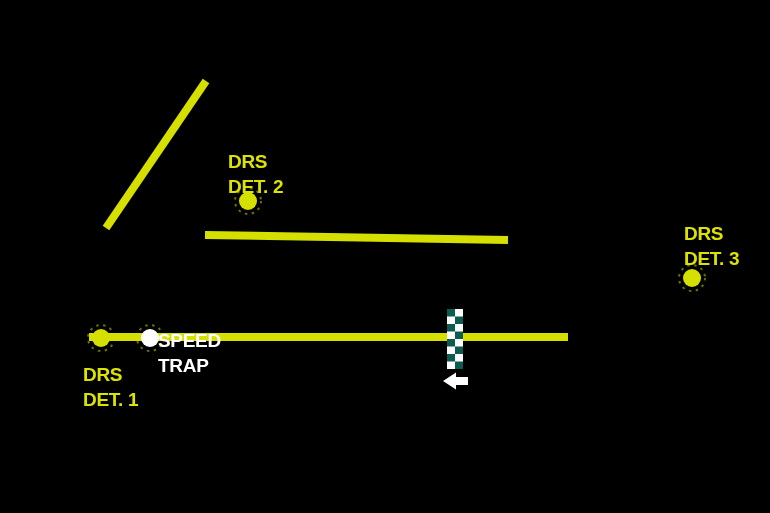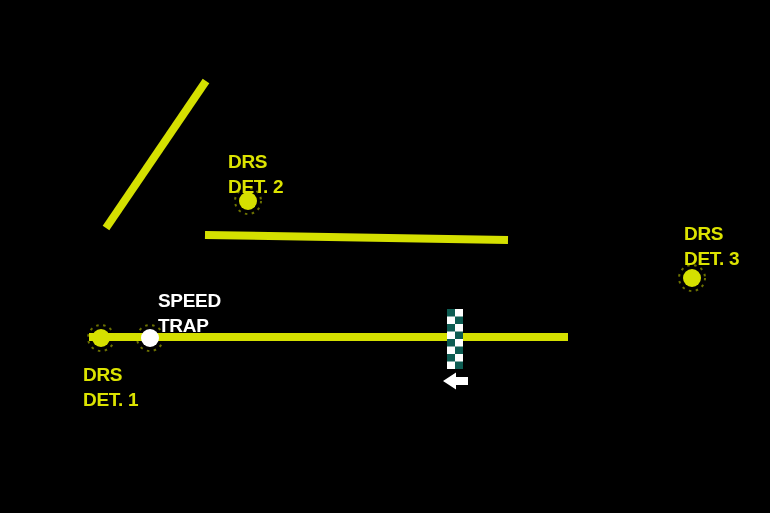--- a/index.html
+++ b/index.html
@@ -29,21 +29,21 @@
   .arrow{fill:var(--arrow-white);}
   .map-label{
     position:absolute;
     font-weight:bold;
     font-size:19px;
     line-height:25px;
     letter-spacing:-0.3px;
     white-space:pre-line;
   }
   .label-yellow{color:var(--label-yellow);}
-  .label-white{color:var(--label-white);}
+  .label-white{color:var(--label-white);margin-top:40px;}
 </style>
 </head>
 <body>
 
 <div class="stage">
 
   <svg width="770" height="513" viewBox="0 0 770 513">
 
     <line class="track-line" x1="106" y1="228" x2="206" y2="81"></line>
     <line class="track-line" x1="205" y1="235" x2="508" y2="240"></line>

